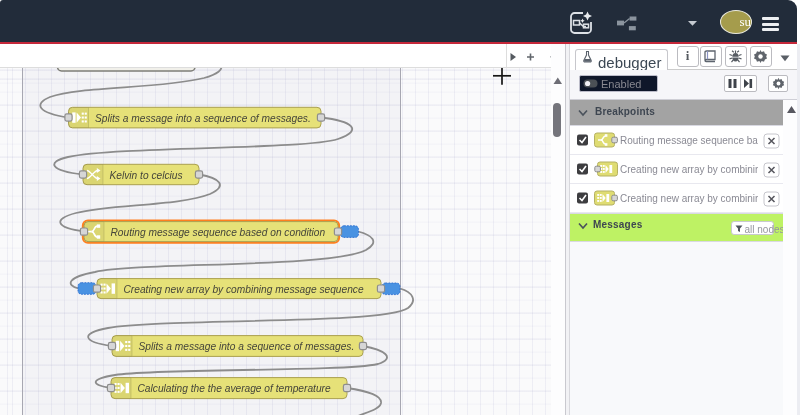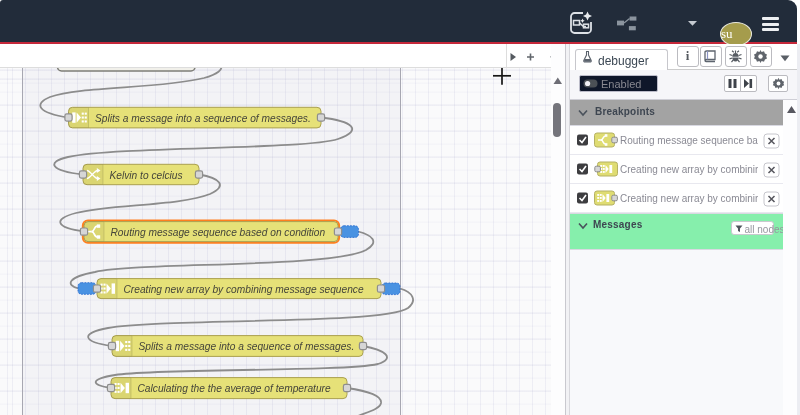--- a/index.html
+++ b/index.html
@@ -8,21 +8,21 @@
        font-family:"Liberation Sans",sans-serif;}
   .abs{position:absolute;}
 
   
   #header{left:0;top:0;width:797px;height:42px;background:#222c3a;border-radius:3px 9px 0 0;}
   #redline{left:0;top:42px;width:797px;height:2px;background:#c5283a;}
   #deploy{left:608px;top:12px;width:94px;height:21px;background:#414c5a;border-radius:2px;
           color:#97a1ac;font-size:10.5px;line-height:21px;}
   #deploy .dtxt{position:absolute;left:37.5px;top:0.5px;}
   #avatar{left:720px;top:10px;width:32px;height:24px;border-radius:50%;background:#a59c4c;
-          border:1.5px solid #e9e9df;color:#fff;font-size:13px;font-family:"Liberation Serif",serif;text-align:left;line-height:21px;margin-top:12px;}
+          border:1.5px solid #e9e9df;color:#fff;font-size:13px;font-family:"Liberation Serif",serif;text-align:right;line-height:21px;}
   .hbar{left:762px;width:17px;height:3.2px;background:#edeff1;border-radius:1px;}
 
   
   #tabbar{left:0;top:44px;width:551px;height:24px;background:#fff;border-bottom:1px solid #dddddd;}
   #tabsep{left:506px;top:44px;width:1px;height:24px;background:#dddddd;}
   #grid{left:0;top:68px;width:551px;height:347px;
     background:
       repeating-linear-gradient(to right, rgba(150,150,195,0.13) 0 1px, transparent 1px 13px),
       repeating-linear-gradient(to bottom, rgba(140,140,190,0.18) 0 1px, transparent 1px 26px),
       repeating-linear-gradient(to bottom, rgba(150,150,195,0.08) 0 1px, transparent 1px 26px),
@@ -35,28 +35,28 @@
 
   
   #splitter{left:565px;top:44px;width:5px;height:371px;background:#f2f2f5;
             border-left:1px solid #c9c9cf;border-right:1px solid #d8d8dd;}
 
   
   #sidebar{left:570px;top:44px;width:230px;height:371px;background:#f8f9fb;}
   #sb-tabrow{left:570px;top:44px;width:230px;height:26px;background:#fff;}
   #sb-tabrow-border{left:668px;top:69px;width:132px;height:1px;background:#cccccc;}
   #sb-tab{left:575px;top:49px;width:93px;height:21px;background:#fff;border:1px solid #c7c7cc;
-          border-bottom:none;border-radius:3px 3px 0 0;color:#3c4854;font-size:12px;}
+          border-bottom:none;border-radius:3px 3px 0 0;color:#3c4854;font-size:15px;}
   .tbtn{top:46px;width:21px;height:21px;background:#fff;border:1px solid #bbbbc0;border-radius:3px;}
   #sb-toolbar{left:570px;top:70px;width:230px;height:30px;background:#f6f6f9;border-bottom:1px solid #cfcfd6;}
   #btn-enabled{left:579px;top:75px;width:79px;height:17px;background:#0f172a;border:1px solid #bcbcc9;
                border-radius:2px;color:#888890;font-size:11px;}
   .sbtn{top:75px;height:17px;background:#fff;border:1px solid #bbbbc0;}
   #sec-bp{left:570px;top:100px;width:227px;height:26px;background:#a3a3a3;border-bottom:1px solid #d9d9e2;}
-  #sec-ms{left:570px;top:213px;width:227px;height:37px;background:#86efac;border-top:1px solid #d9d9e2;border-bottom:1px solid #d9d9e2;}
+  #sec-ms{left:570px;top:213px;width:227px;height:29px;background:#bef264;border-top:1px solid #d9d9e2;border-bottom:1px solid #d9d9e2;}
   .sechead{color:#3e4651;font-size:10px;font-weight:bold;letter-spacing:0.2px;}
   .bprow{left:570px;width:213px;height:29px;background:#ffffff;border-bottom:1px solid #e8e8ef;}
   #allnodes{left:731px;top:221px;width:43px;height:14px;background:#fff;border:1px solid #c9c9cf;
             border-radius:3px;font-size:8px;color:#96969e;white-space:nowrap;}
   #sb-scroll{left:783px;top:100px;width:14px;height:315px;background:#fdfdfe;}
   #sb-edge{left:797px;top:44px;width:3px;height:371px;background:#ecedf2;}
 </style>
 </head>
 <body>
 <div id="app">

